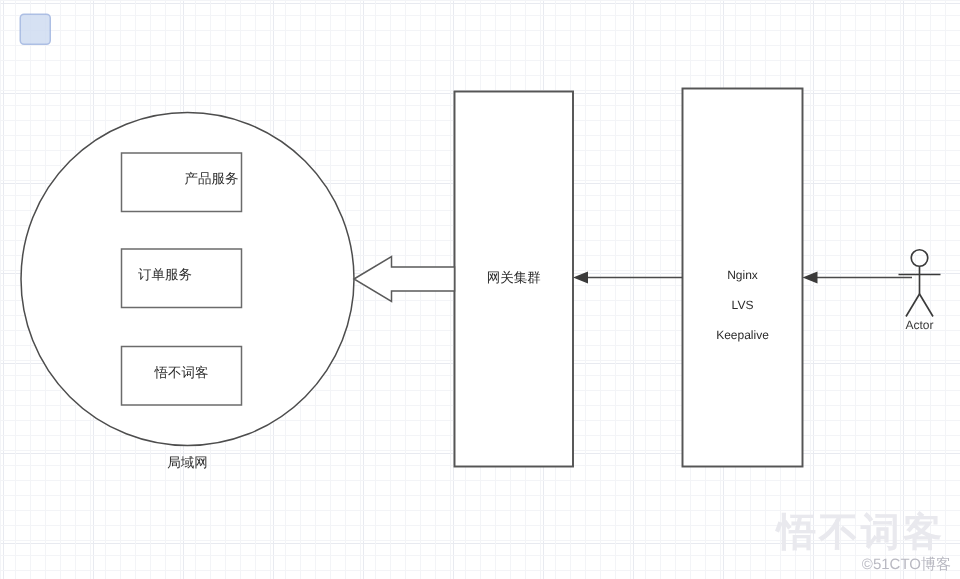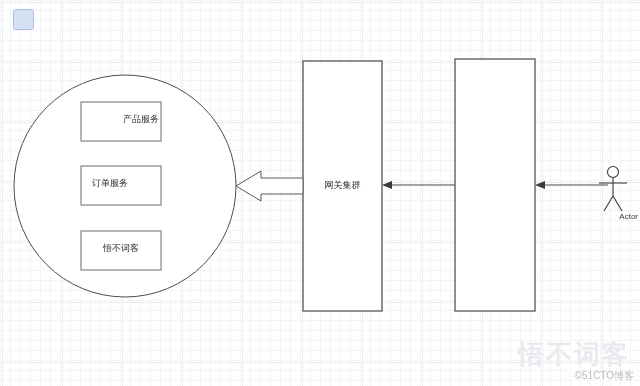--- a/index.html
+++ b/index.html
@@ -122,22 +122,28 @@
       <line x1="613" y1="196" x2="604" y2="211"></line>
       <line x1="613" y1="196" x2="622" y2="211"></line>
     </g>
 
   </svg>
 
   <div class="node-label svc-label" style="left:81px; top:114px; width:80px;margin-left:20px;">产品服务</div>
   <div class="node-label svc-label" style="left:70px; top:178px; width:80px;">订单服务</div>
   <div class="node-label svc-label" style="left:81px; top:243px; width:80px;">悟不词客</div>
 
+  <div class="node-label lan-label" style="left:65px; top:303px; width:120px;">局域网</div>
 
   <div class="node-label gw-label" style="left:303px; top:180px; width:79px;font-family:Liberation Serif, serif;">网关集群</div>
 
+  <div class="node-label ngx-label" style="left:455px; top:169px; width:80px;">
+    <div>Nginx</div>
+    <div>LVS</div>
+    <div>Keepalive</div>
+  </div>
 
-  <div class="node-label actor-label" style="left:588px; top:212px; width:50px;text-align:right;">Actor</div>
+  <div class="node-label actor-label" style="left:588px; top:212px; width:50px;">Actor</div>
 
   <div class="wm-big">悟不词客</div>
   <div class="wm-small">©51CTO博客</div>
 
 </div>
 
 </body></html>

